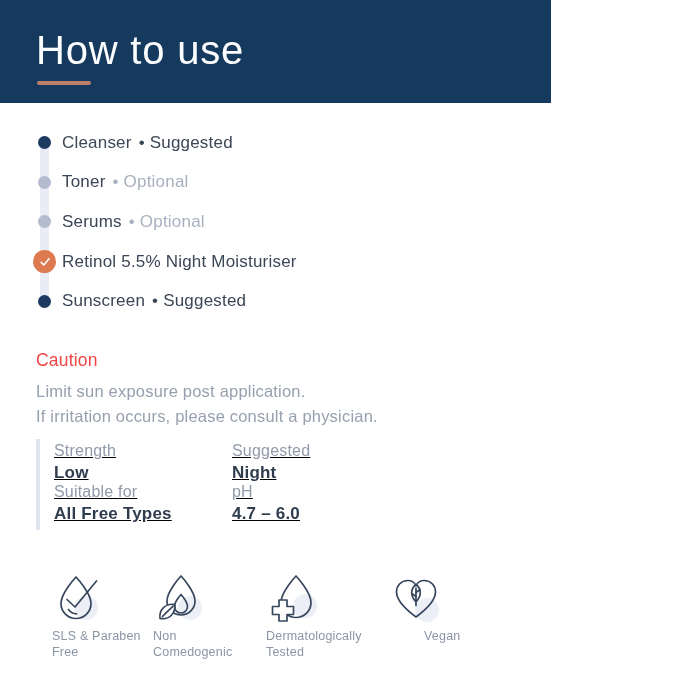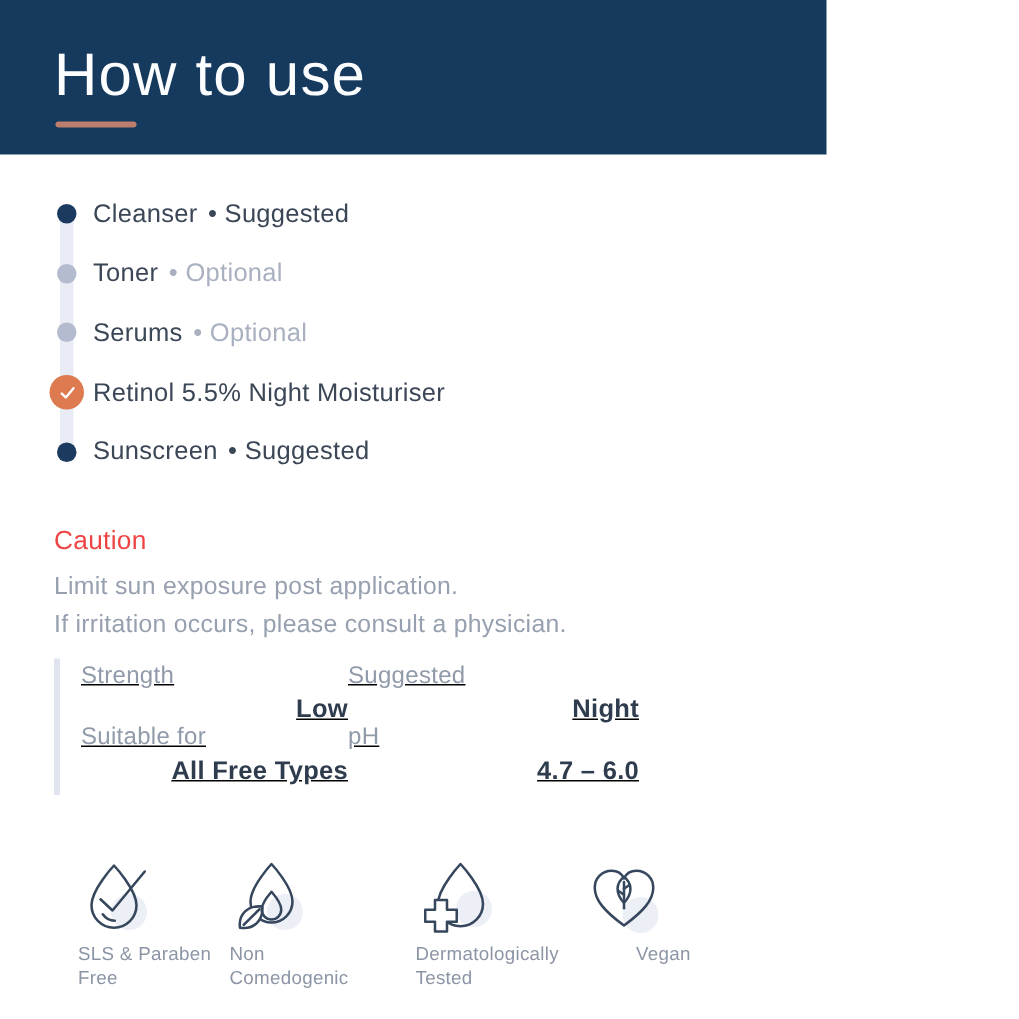--- a/index.html
+++ b/index.html
@@ -58,33 +58,32 @@
   
   .specs {
     position:absolute; left:36px; top:439px; width:390px;
     border-left:4px solid #E0E4EE; padding:3px 0 6px 14px;
     display:grid; grid-template-columns:178px auto; text-decoration:underline;
   }
   .spec .spec-label { font-size:16px; color:#909AA9; letter-spacing:0.2px; }
   .spec .spec-value {
     margin-top:3px; font-size:17px; font-weight:700; color:#2F3C4E;
     letter-spacing:0.2px;
-    text-align:right;
   }
 
   
   .badge { position:absolute; top:572px; }
   .badge .icon-wrap { height:52px; }
   .badge .badge-label {
     margin-top:5px; font-size:12.5px; line-height:15.5px; color:#8C95A5;
     letter-spacing:0.2px;
   }
   .badge-1 { left:52px; }  .badge-1 .badge-label { max-width:94px; }
   .badge-2 { left:153px; } .badge-2 .badge-label { max-width:86px; }
-  .badge-3 { left:277px; } .badge-3 .badge-label { max-width:114px; }
+  .badge-3 { left:266px; } .badge-3 .badge-label { max-width:114px; }
   .badge-4 { left:388px; } .badge-4 .badge-label { max-width:80px;margin-left:36px; }
   .icon-svg { display:block; }
   .icon-svg .stroke {
     fill:none; stroke:#36475D; stroke-width:1.7;
     stroke-linecap:round; stroke-linejoin:round;
   }
   .icon-svg .stroke-fill {
     fill:#ffffff; stroke:#36475D; stroke-width:1.7; stroke-linejoin:round;
   }
   .icon-svg .shadow { fill:#ECEFF6; }

